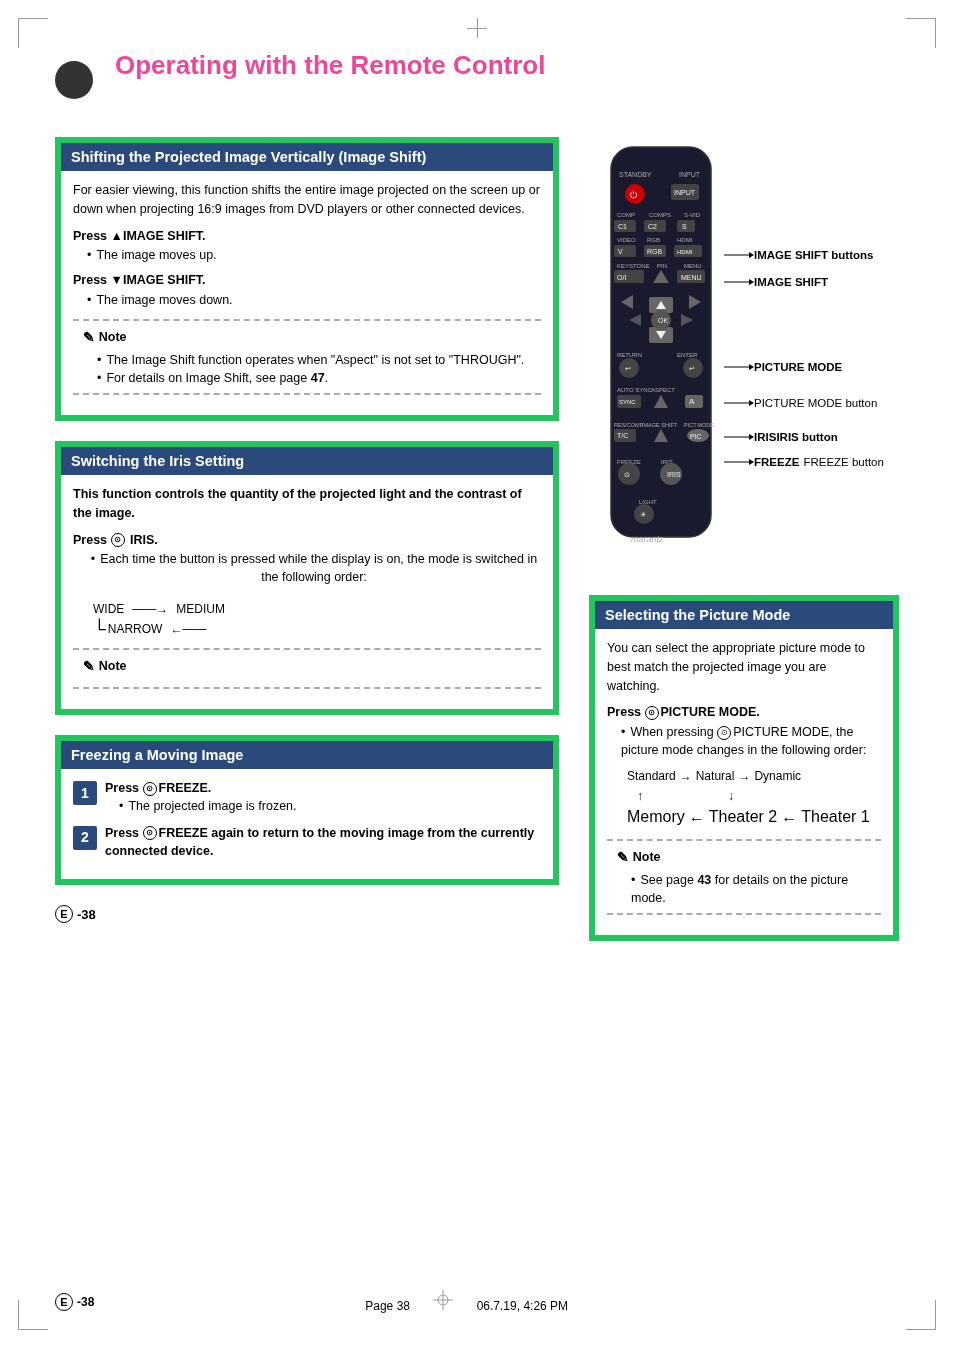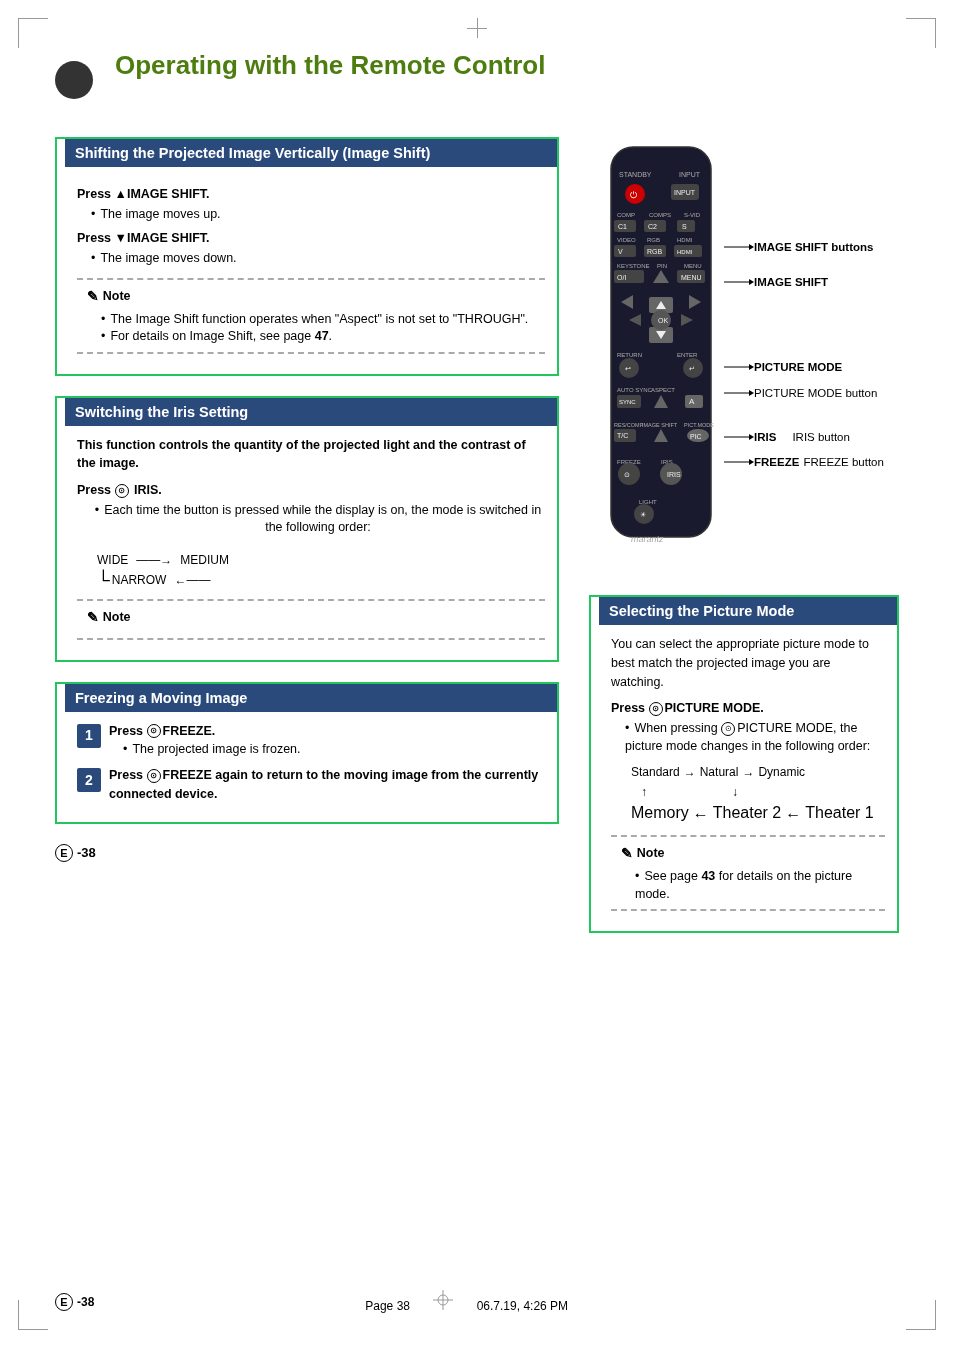--- a/index.html
+++ b/index.html
@@ -54,21 +54,21 @@
     }
 
     .page-content {
       padding: 50px 55px 50px 55px;
     }
 
     
     .page-title {
       font-size: 26px;
       font-weight: bold;
-      color: #4d7c0f;
+      color: #ec4899;
       margin-bottom: 28px;
       border-bottom: none;
       padding-left: 10px;
     }
     .page-title-bar {
       display: flex;
       align-items: center;
       margin-bottom: 28px;
     }
     .title-accent {
@@ -97,23 +97,22 @@
     .section-header {
       background: #2b4a7c;
       color: #fff;
       font-weight: bold;
       font-size: 14.5px;
       padding: 6px 10px;
       margin-bottom: 10px;
     }
 
     .section-box {
-      border: 2px solid #22c55e;
+      border: 6px solid #22c55e;
       margin-bottom: 20px;
-      padding-left: 8px;
     }
     .section-box .section-header {
       margin-bottom: 0;
     }
     .section-content {
       padding: 10px 12px;
       font-size: 12.5px;
       line-height: 1.5;
     }
 
@@ -283,20 +282,21 @@
   </div>
 
   <div class="two-col">
 
     <div class="left-col">
 
       <div class="full-section">
         <div class="section-box">
           <div class="section-header">Shifting the Projected Image Vertically (Image Shift)</div>
           <div class="section-content">
+            <p style="margin-bottom:8px;">For easier viewing, this function shifts the entire image projected on the screen up or down when projecting 16:9 images from DVD players or other connected devices.</p>
             <p class="press-label">Press ▲IMAGE SHIFT.</p>
             <p class="bullet-item">The image moves up.</p>
             <p class="press-label" style="margin-top:6px;">Press ▼IMAGE SHIFT.</p>
             <p class="bullet-item">The image moves down.</p>
 
             <div class="note-box" style="margin-top:10px;">
               <div class="note-header">
                 <span class="note-icon">✎</span>
                 <span>Note</span>
               </div>
@@ -475,21 +475,21 @@
             <text x="50" y="362" fill="#aaa" font-size="6" font-family="Arial">LIGHT</text>
             <circle cx="55" cy="372" r="10" fill="#444"></circle>
             <text x="51" y="375" fill="#eee" font-size="7" font-family="Arial">☀</text>
 
             <text x="42" y="400" fill="#aaa" font-size="9" font-family="Arial" font-style="italic">marantz</text>
           </svg>
         </div>
 
         <div style="position: relative; flex:1; padding-top: 50px;">
 
-          <div style="position:absolute; top: 95px; left: -15px; font-size:11.5px; white-space:nowrap; display:flex; align-items:center;">
+          <div style="position:absolute; top: 103px; left: -15px; font-size:11.5px; white-space:nowrap; display:flex; align-items:center;">
             <svg width="30" height="20">
               <line x1="0" y1="10" x2="25" y2="10" stroke="#000" stroke-width="1"></line>
               <polygon points="25,7 30,10 25,13" fill="#000"></polygon>
             </svg>
             <div>
               <span style="font-weight:bold;">IMAGE SHIFT buttons</span>
             </div>
           </div>
 
           <div style="position:absolute; top: 130px; left: -15px; font-size:11.5px; white-space:nowrap; display:flex; align-items:center;">
@@ -501,36 +501,36 @@
           </div>
 
           <div style="position:absolute; top: 215px; left: -15px; font-size:11.5px; white-space:nowrap; display:flex; flex-direction:column;">
             <div style="display:flex; align-items:center;">
               <svg width="30" height="20">
                 <line x1="0" y1="10" x2="25" y2="10" stroke="#000" stroke-width="1"></line>
                 <polygon points="25,7 30,10 25,13" fill="#000"></polygon>
               </svg>
               <span style="font-weight:bold;">PICTURE MODE</span>
             </div>
-            <div style="display:flex; align-items:center; margin-top:6px;">
+            <div style="display:flex; align-items:center; margin-top:16px;">
               <svg width="30" height="20">
                 <line x1="0" y1="10" x2="25" y2="10" stroke="#000" stroke-width="1"></line>
                 <polygon points="25,7 30,10 25,13" fill="#000"></polygon>
               </svg>
               <span><span>PICTURE</span> <span>MODE button</span></span>
             </div>
           </div>
 
           <div style="position:absolute; top: 285px; left: -15px; font-size:11.5px; white-space:nowrap; display:flex; align-items:center;">
             <svg width="30" height="20">
               <line x1="0" y1="10" x2="25" y2="10" stroke="#000" stroke-width="1"></line>
               <polygon points="25,7 30,10 25,13" fill="#000"></polygon>
             </svg>
             <span style="font-weight:bold;">IRIS</span>
-            <span style="margin-left:16px;">IRIS button</span>
+            <span style="margin-left:0;font-weight:bold;">IRIS button</span>
           </div>
 
           <div style="position:absolute; top: 310px; left: -15px; font-size:11.5px; white-space:nowrap; display:flex; align-items:center;">
             <svg width="30" height="20">
               <line x1="0" y1="10" x2="25" y2="10" stroke="#000" stroke-width="1"></line>
               <polygon points="25,7 30,10 25,13" fill="#000"></polygon>
             </svg>
             <span style="font-weight:bold;">FREEZE</span>
             <span style="margin-left:4px;">FREEZE button</span>
           </div>

